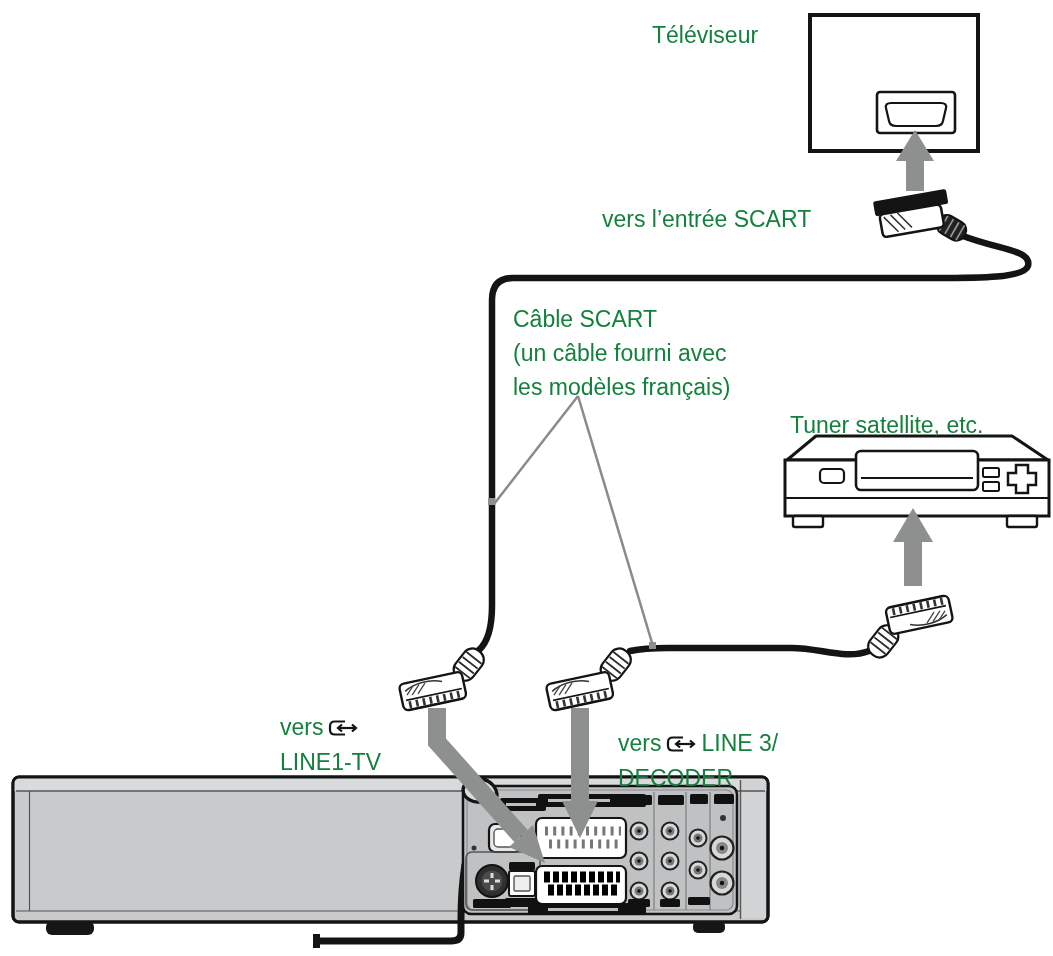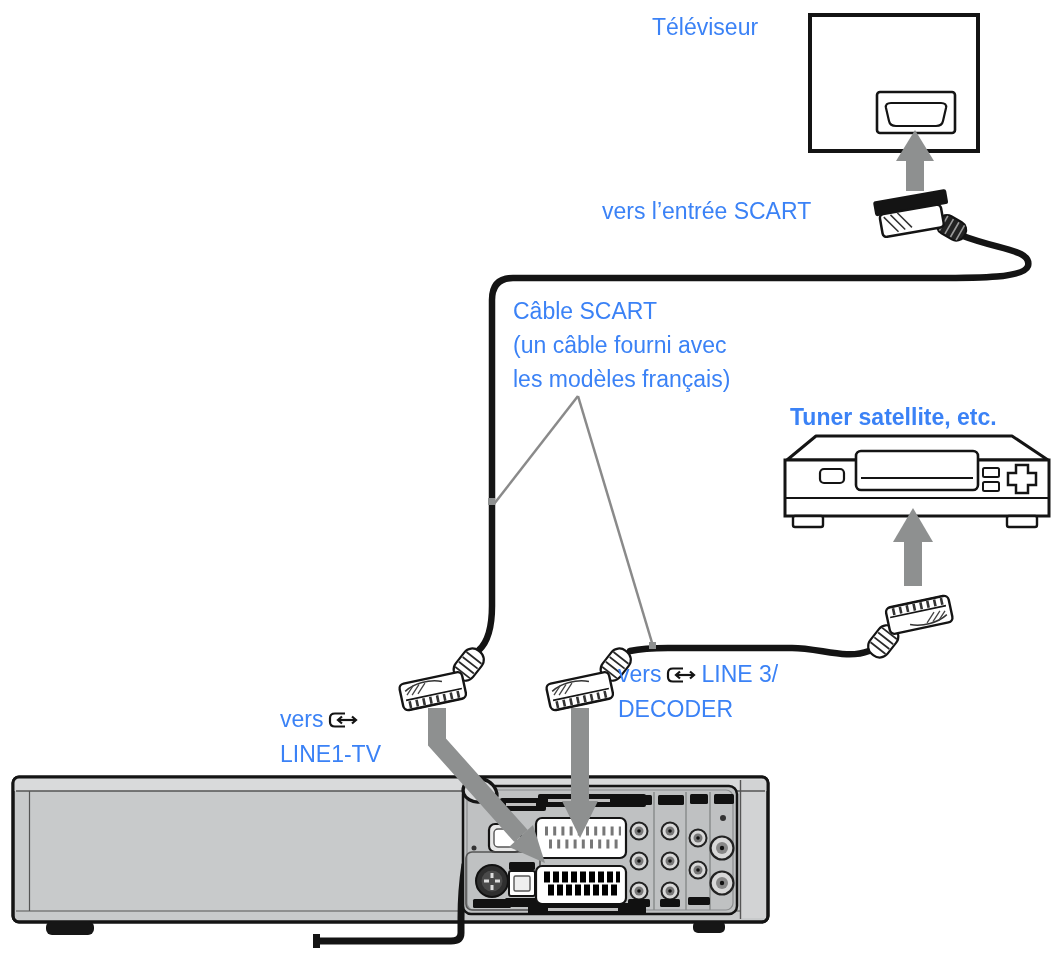--- a/index.html
+++ b/index.html
@@ -1,18 +1,18 @@
 <!DOCTYPE html>
 <html><head>
 <meta charset="utf-8">
 <style>
   html,body{margin:0;padding:0;background:#ffffff;}
   #stage{position:relative;width:1053px;height:956px;background:#ffffff;overflow:hidden;
          font-family:"Liberation Sans",sans-serif;}
-  .lbl{position:absolute;font-size:23px;line-height:34px;color:#3b82f6;white-space:nowrap;}
+  .lbl{position:absolute;font-size:23px;line-height:34px;color:#15803d;white-space:nowrap;margin-top:8px;}
   .lbl .io-icon{vertical-align:-3px;margin:0 3px;}
   #art{position:absolute;left:0;top:0;}
 </style>
 </head>
 <body>
 
 <div id="stage">
 
 <svg id="art" width="1053" height="956" viewBox="0 0 1053 956">
   <defs>
@@ -225,37 +225,37 @@
 <div class="lbl" style="left:652px;top:10px;">Téléviseur</div>
 
 <div class="lbl" style="left:513px;top:294px;">
   <span>Câble SCART</span><br>
   <span>(un câble fourni avec</span><br>
   <span>les modèles français)</span>
 </div>
 
 <div class="lbl" style="left:602px;top:194px;">vers l’entrée SCART</div>
 
-<div class="lbl" style="left:790px;top:400px;font-weight:bold;">Tuner satellite, etc.</div>
+<div class="lbl" style="left:790px;top:400px;">Tuner satellite, etc.</div>
 
 <div class="lbl" style="left:4px;top:704px;line-height:35px;">
   <br>
 </div>
 
 <div class="lbl" style="left:280px;top:702px;line-height:35px;">
   <span>vers</span><svg class="io-icon" width="34" height="20" viewBox="0 0 34 20">
         <path d="M19,3.5 H9 Q4,3.5 4,8 V12 Q4,16.5 9,16.5 H19" fill="none" stroke="#141414" stroke-width="2.2"></path>
         <line x1="12" y1="10" x2="30" y2="10" stroke="#141414" stroke-width="2.2"></line>
         <polyline points="26,6.5 30,10 26,13.5" fill="none" stroke="#141414" stroke-width="2.2"></polyline>
         <polyline points="16,6.5 12,10 16,13.5" fill="none" stroke="#141414" stroke-width="2.2"></polyline>
       </svg><br>
   <span>LINE1-TV</span>
 </div>
 
-<div class="lbl" style="left:618px;top:657px;line-height:35px;">
+<div class="lbl" style="left:618px;top:718px;line-height:35px;">
   <span>vers</span><svg class="io-icon" width="34" height="20" viewBox="0 0 34 20">
         <path d="M19,3.5 H9 Q4,3.5 4,8 V12 Q4,16.5 9,16.5 H19" fill="none" stroke="#141414" stroke-width="2.2"></path>
         <line x1="12" y1="10" x2="30" y2="10" stroke="#141414" stroke-width="2.2"></line>
         <polyline points="26,6.5 30,10 26,13.5" fill="none" stroke="#141414" stroke-width="2.2"></polyline>
         <polyline points="16,6.5 12,10 16,13.5" fill="none" stroke="#141414" stroke-width="2.2"></polyline>
       </svg><span>LINE 3/</span><br>
   <span>DECODER</span>
 </div>
 
 </div>

